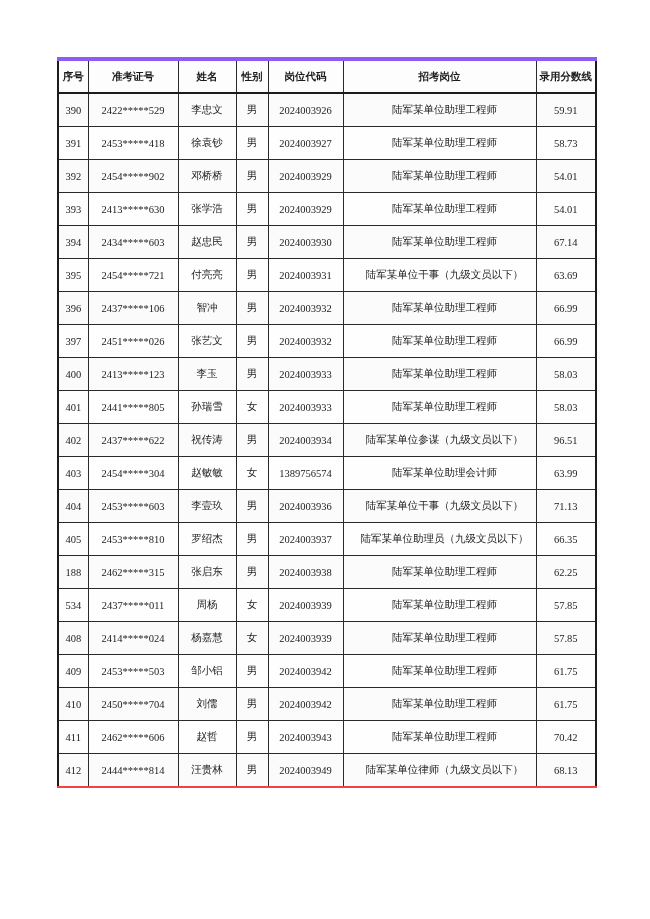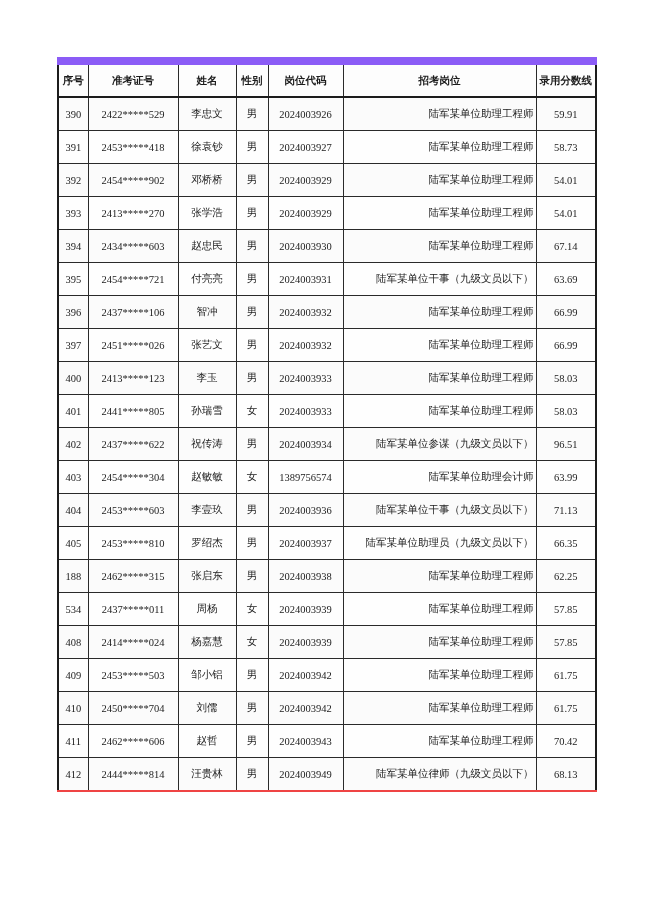--- a/index.html
+++ b/index.html
@@ -49,25 +49,25 @@
   .score-table th {
     font-weight: bold;
     height: 31px;
     border-bottom: 2px solid #1c1c1c;
     background: #fdfdfd;
   }
   
   .score-table { border: 2px solid #1c1c1c; }
   .score-table tr > *:first-child { border-left: 2px solid #1c1c1c; }
   .score-table tr > *:last-child  { border-right: 2px solid #1c1c1c; }
-  .score-table thead tr > * { border-top: 8px solid #8b5cf6; }
+  .score-table thead tr > * { border-top: 4px solid #8b5cf6; }
   .score-table tbody tr:last-child > * { border-bottom: 2px solid #ef4444; }
 
   
-  .score-table td.col-position { text-align: right; padding-left: 12px; }
+  .score-table td.col-position { text-align: center; padding-left: 12px; }
 
   
   .score-table tbody tr:nth-child(odd) > td { background: #fbfbfb; }
 </style>
 </head>
 <body>
 
 <div class="page">
   <table class="score-table">
     <colgroup>
@@ -113,21 +113,21 @@
           <td class="col-index">392</td>
           <td class="col-ticket">2454*****902</td>
           <td class="col-name">邓桥桥</td>
           <td class="col-gender">男</td>
           <td class="col-code">2024003929</td>
           <td class="col-position">陆军某单位助理工程师</td>
           <td class="col-score">54.01</td>
         </tr>
         <tr>
           <td class="col-index">393</td>
-          <td class="col-ticket">2413*****270</td>
+          <td class="col-ticket">2413*****630</td>
           <td class="col-name">张学浩</td>
           <td class="col-gender">男</td>
           <td class="col-code">2024003929</td>
           <td class="col-position">陆军某单位助理工程师</td>
           <td class="col-score">54.01</td>
         </tr>
         <tr>
           <td class="col-index">394</td>
           <td class="col-ticket">2434*****603</td>
           <td class="col-name">赵忠民</td>

